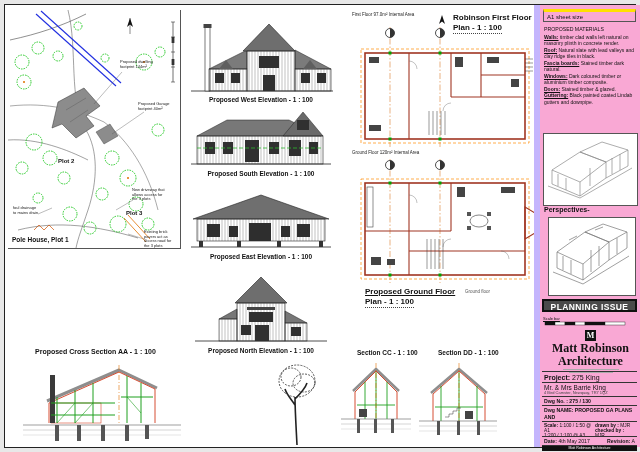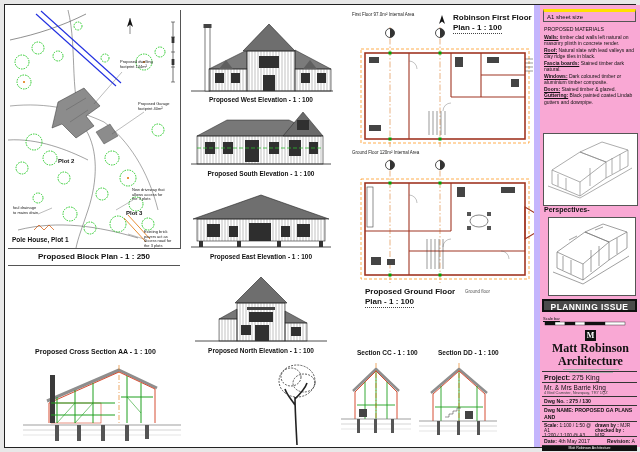--- a/index.html
+++ b/index.html
@@ -134,21 +134,20 @@
       </svg>
       <div class="bp-label" style="left:50px;top:148px;">Plot 2</div>
       <div class="bp-label" style="left:118px;top:200px;">Plot 3</div>
       <div class="bp-label big" style="left:4px;top:226px;">Pole House, Plot 1</div>
       <div class="bp-ann" style="left:112px;top:50px;width:42px;">Proposed dwelling footprint 144m²</div>
       <div class="bp-ann" style="left:130px;top:92px;width:38px;">Proposed Garage footprint 40m²</div>
       <div class="bp-ann" style="left:5px;top:196px;width:26px;">foul drainage to mains drain</div>
       <div class="bp-ann" style="left:136px;top:220px;width:34px;">Existing brick pavers act as access road for the 3 plots</div>
       <div class="bp-ann" style="left:124px;top:178px;width:34px;">New driveway that allows access for the 3 plots</div>
     </div>
-    <div class="bp-title">Proposed Block Plan - 1 : 250</div>
   </div>
 
   <div class="abs" style="left:180px;top:8px;width:152px;">
     <svg width="152" height="82" viewBox="0 0 152 82">
       <line x1="6" y1="78" x2="148" y2="78" stroke="#222" stroke-width="0.8"></line>
       <rect x="20" y="14" width="5" height="64" fill="#fff" stroke="#222" stroke-width="0.6"></rect>
       <rect x="18.5" y="11" width="8" height="4" fill="#444"></rect>
       <polygon points="24,56 62,37 62,56" fill="#7b7b7b" stroke="#222" stroke-width="0.5"></polygon>
       <polygon points="110,37 146,56 110,56" fill="#7b7b7b" stroke="#222" stroke-width="0.5"></polygon>
       <polygon points="58,38 84,11 110,38" fill="#6e6e6e" stroke="#222" stroke-width="0.6"></polygon>
@@ -316,21 +315,21 @@
       </g>
       <path d="M58,40 a8,8 0 0 1 8,8 M100,84 a8,8 0 0 0 -8,8 M150,96 a8,8 0 0 1 8,8" fill="none" stroke="#666" stroke-width="0.4"></path>
       <g fill="#00a000">
         <rect x="37.5" y="26.5" width="3" height="3"></rect>
           <rect x="87.5" y="26.5" width="3" height="3"></rect>
         <rect x="37.5" y="118.5" width="3" height="3"></rect>
           <rect x="87.5" y="118.5" width="3" height="3"></rect>
       </g>
     </svg>
   </div>
-  <div class="abs plan-title" style="left:360px;top:282px;">
+  <div class="abs plan-title" style="left:360px;top:282px;text-decoration:underline;">
     <div>Proposed Ground Floor</div>
     <div class="u" style="display:inline-block">Plan - 1 : 100</div>
   </div>
   <div class="abs micro" style="left:460px;top:284px;">Ground floor</div>
 
   <div class="abs sec-title" style="left:30px;top:343px;">Proposed Cross Section AA - 1 : 100</div>
   <div class="abs" style="left:18px;top:358px;width:158px;height:84px;">
     <svg width="158" height="84" viewBox="0 0 158 84">
       <path d="M24,38 L96,7 L134,25" fill="none" stroke="#8e8e8e" stroke-width="3" stroke-linejoin="round"></path>
       <path d="M26,40 L96,9 L132,26 L132,60 M26,40 L26,60" fill="none" stroke="#cc2200" stroke-width="0.8"></path>

